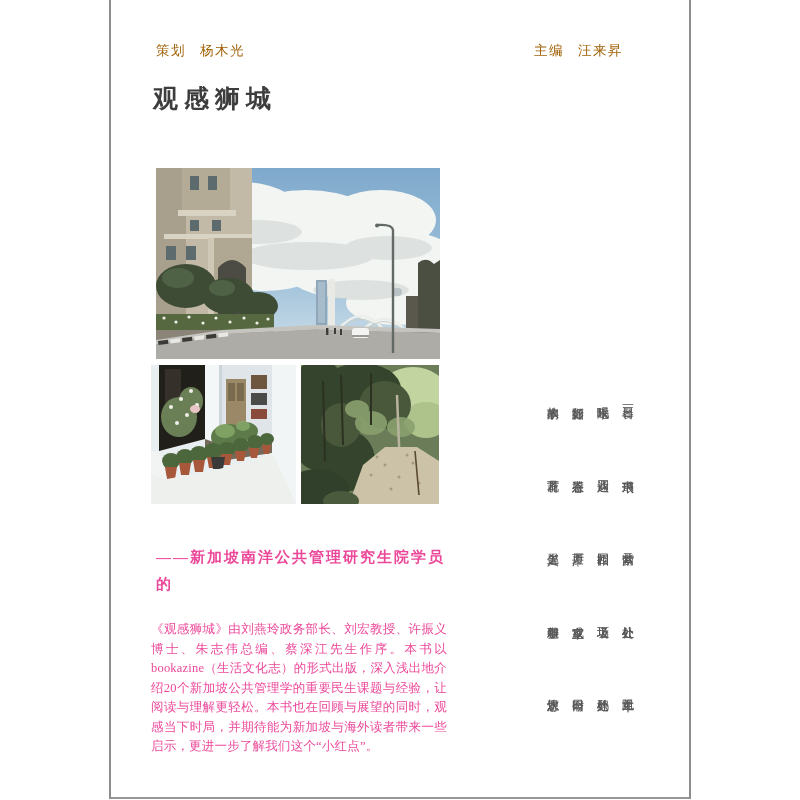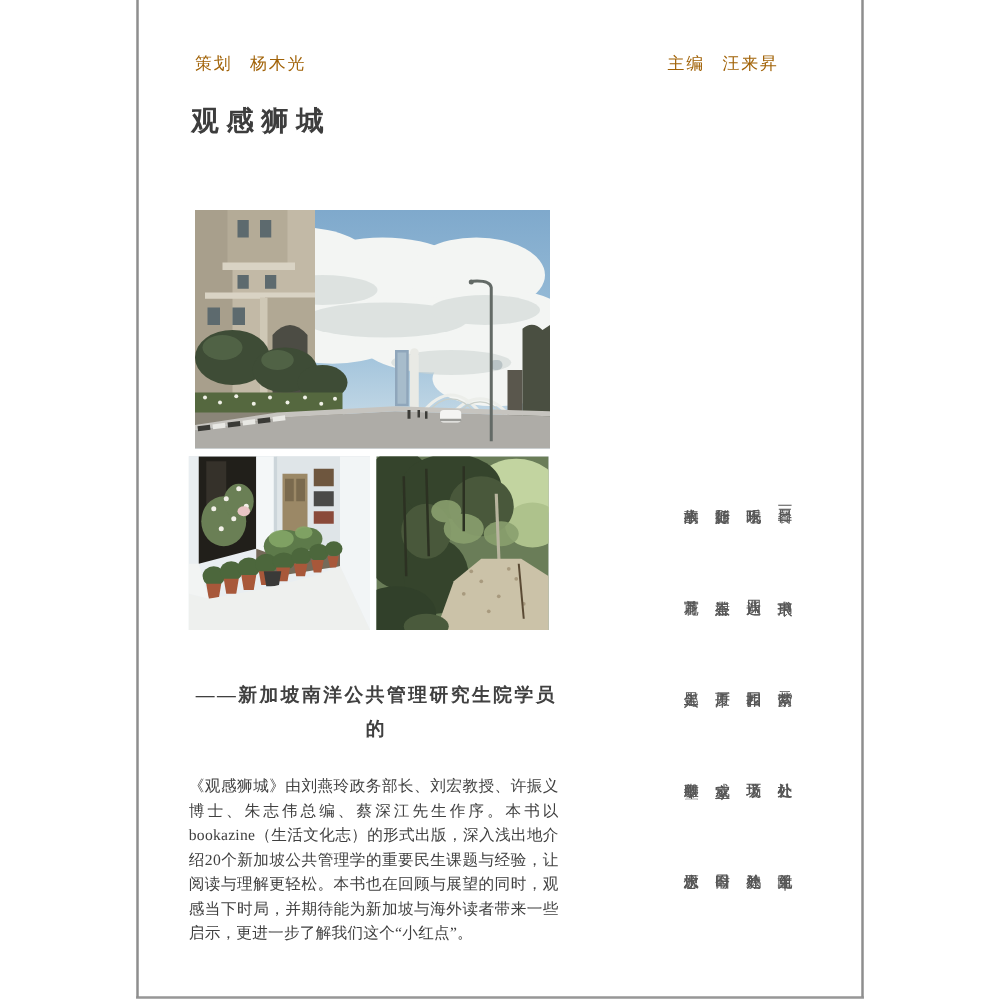--- a/index.html
+++ b/index.html
@@ -12,46 +12,46 @@
     background:#ffffff;
     border-left:2px solid #8e8e8e;border-right:2px solid #8e8e8e;border-bottom:2px solid #979797;
   }
   .credit{
     position:absolute;top:44px;font-size:13.5px;color:#a16207;letter-spacing:1.5px;white-space:nowrap;
   }
   .credit-left{left:45px;}
   .credit-right{right:66px;}
   .credit .name{margin-left:14px;}
   .title{
-    position:absolute;left:42px;top:84px;font-size:22px;font-weight:600;color:#3d3d3d;
+    position:absolute;left:42px;top:84px;font-size:25px;font-weight:600;color:#3d3d3d;
     letter-spacing:6px;white-space:nowrap;
   }
   .photo{position:absolute;overflow:hidden;background:#dfe5e8;}
   .photo svg{display:block;width:100%;height:100%;}
   .photo-large{left:45px;top:170px;width:284px;height:191px;}
   .photo-small-left{left:40px;top:367px;width:145px;height:139px;}
   .photo-small-right{left:190px;top:367px;width:138px;height:139px;}
   .chapters{
     position:absolute;left:433px;top:400px;width:90px;
     display:flex;flex-direction:column;gap:23px;
   }
   .chapter-row{
     display:flex;flex-direction:row-reverse;justify-content:flex-start;gap:13px;height:50px;
   }
   .chapter-row span{
     writing-mode:vertical-rl;text-orientation:upright;
     font-size:12px;line-height:12px;letter-spacing:0px;color:#565656;white-space:nowrap;
   }
   .subtitle{
-    position:absolute;left:45px;top:546px;width:290px;text-align:center;
-    font-size:15px;font-weight:700;color:#404040;letter-spacing:2px;line-height:27px;
+    position:absolute;left:45px;top:546px;width:290px;text-align:left;
+    font-size:15px;font-weight:700;color:#ec4899;letter-spacing:2px;line-height:27px;
   }
   .description{
     position:absolute;left:40px;top:622px;width:296px;
-    font-size:12.5px;line-height:19.5px;color:#404040;letter-spacing:0.2px;
+    font-size:12.5px;line-height:19.5px;color:#ec4899;letter-spacing:0.2px;
     text-align:justify;text-align-last:left;
   }
 </style>
 </head>
 <body>
 
 <div class="book">
 
   <div class="credit credit-left">
     <span>策划</span><span class="name">杨木光</span>

